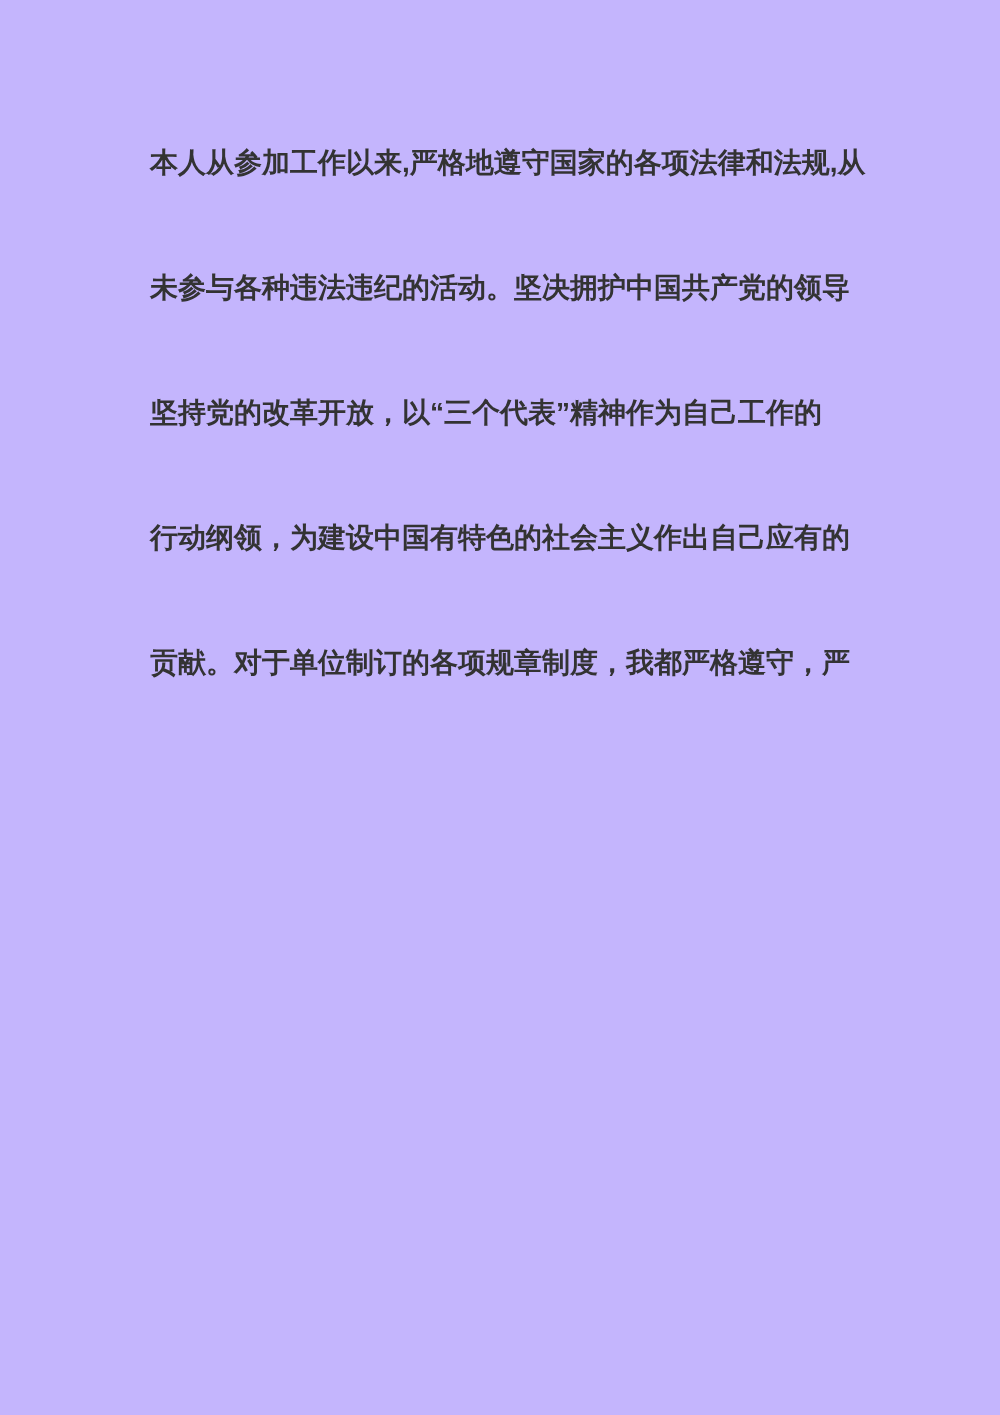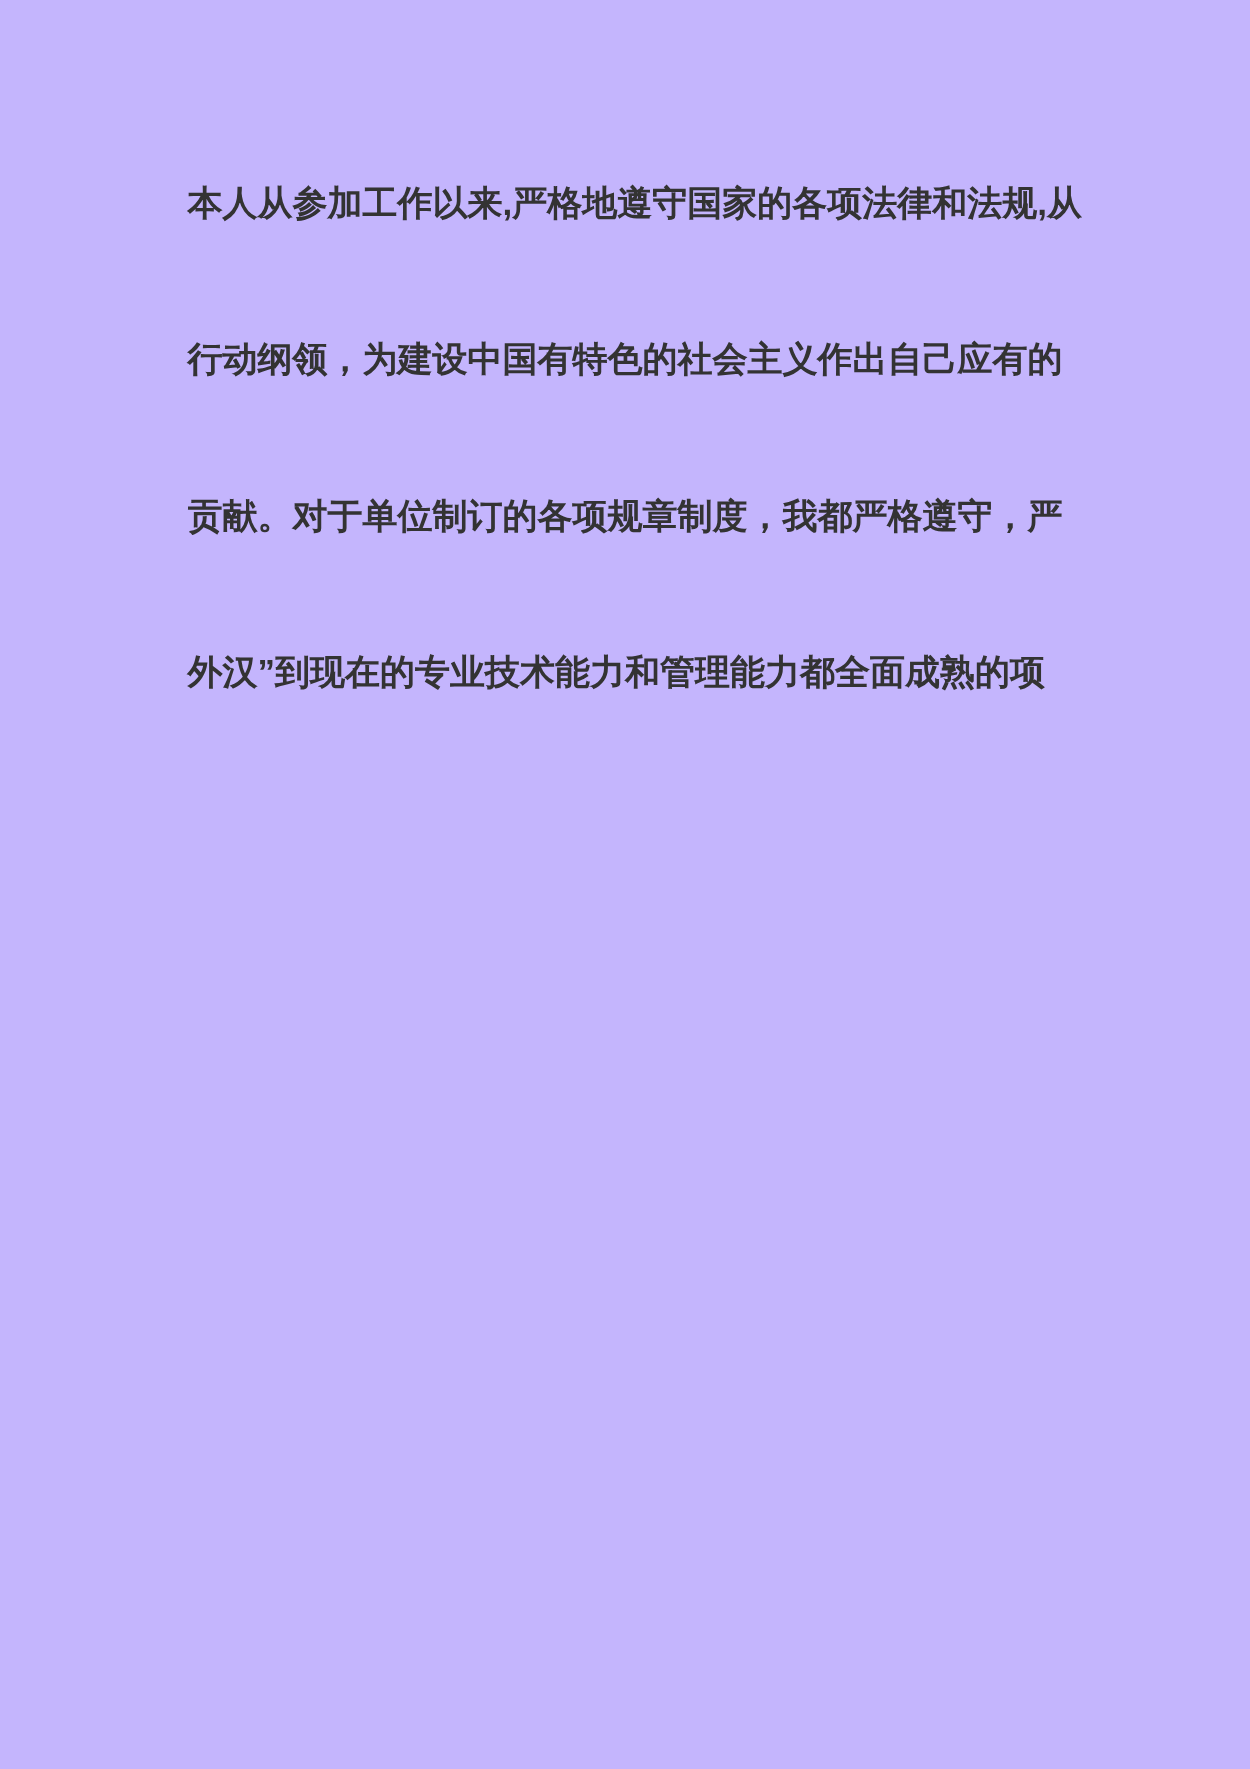--- a/index.html
+++ b/index.html
@@ -31,17 +31,18 @@
     white-space: nowrap;
     text-align: left;
   }
 </style>
 </head>
 <body>
 
 <div class="page">
   <div class="doc-body">
     <div class="doc-line">本人从参加工作以来,严格地遵守国家的各项法律和法规,从</div>
+    <div class="doc-line">未参与各种违法违纪的活动。坚决拥护中国共产党的领导</div>
+    <div class="doc-line">坚持党的改革开放，以“三个代表”精神作为自己工作的</div>
     <div class="doc-line">行动纲领，为建设中国有特色的社会主义作出自己应有的</div>
     <div class="doc-line">贡献。对于单位制订的各项规章制度，我都严格遵守，严</div>
-    <div class="doc-line">外汉”到现在的专业技术能力和管理能力都全面成熟的项</div>
   </div>
 </div>
 
 </body></html>

